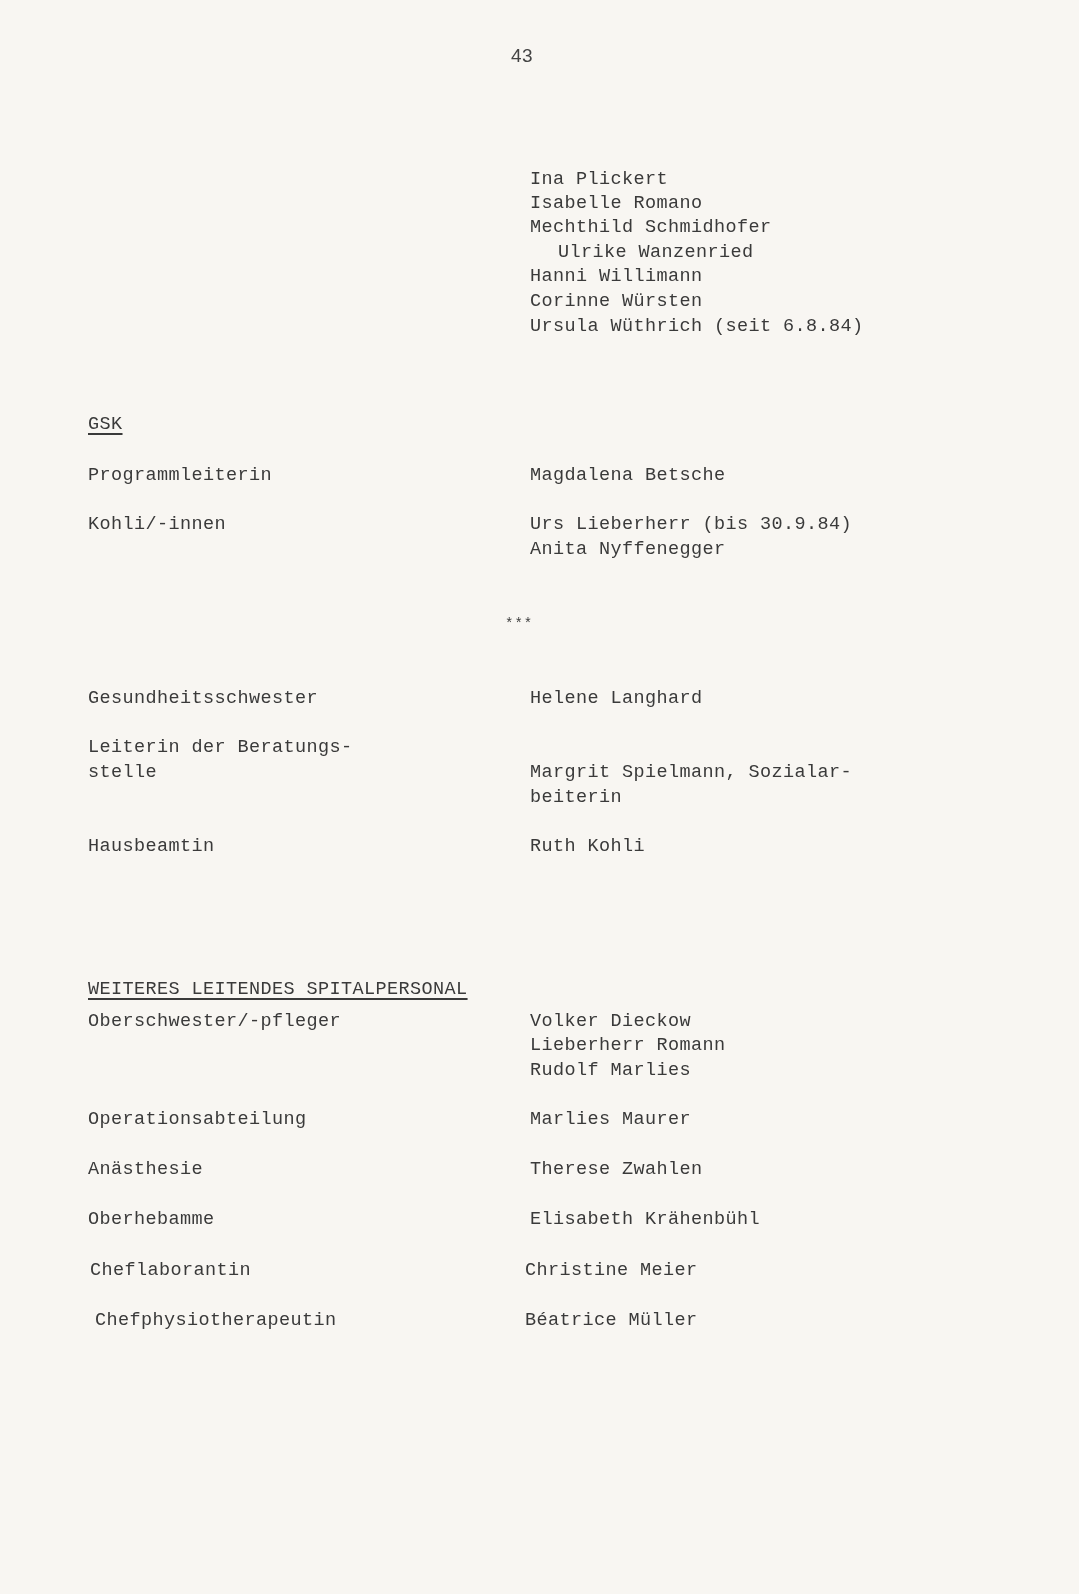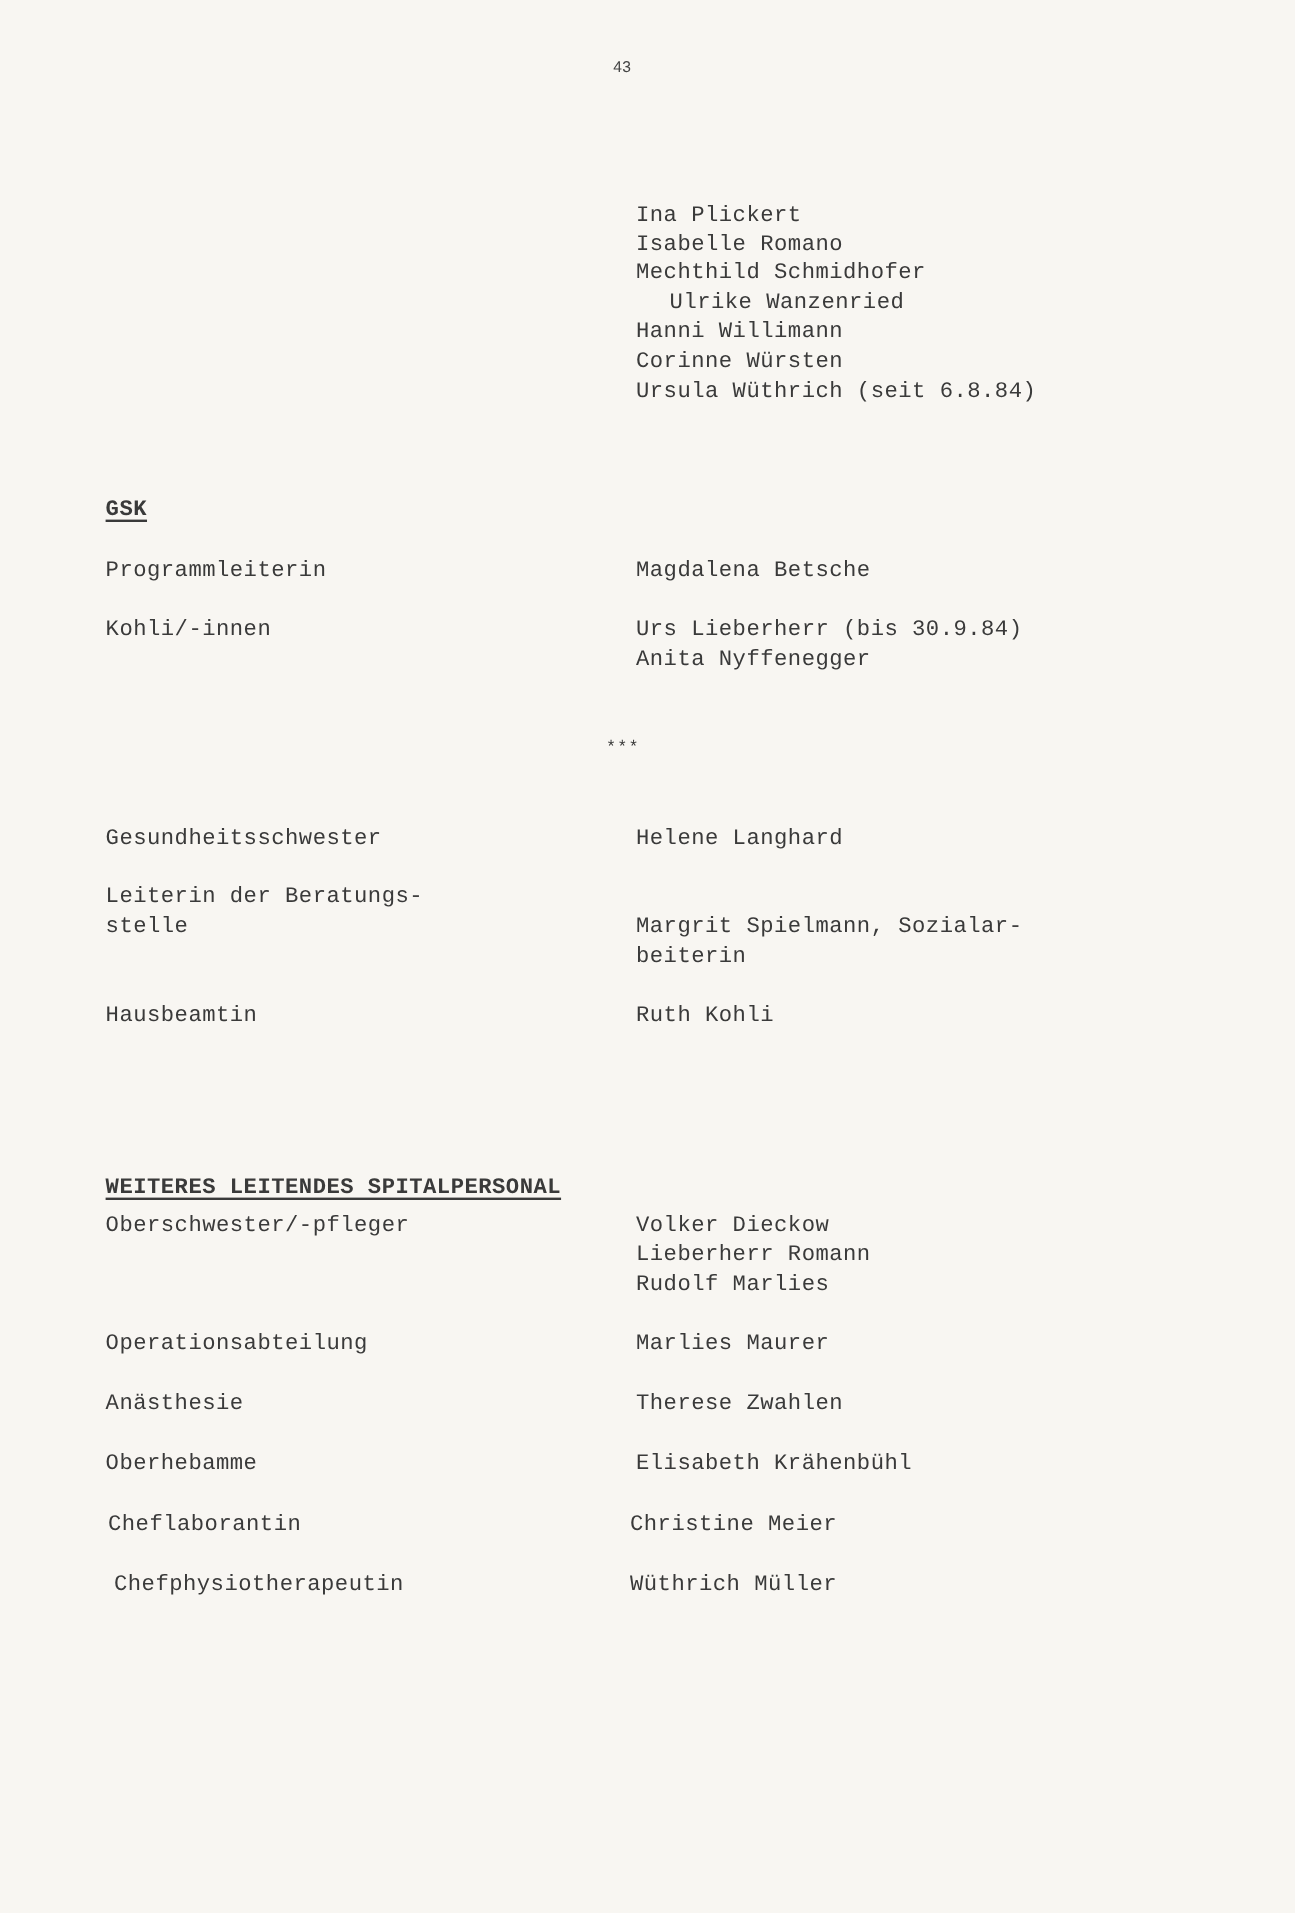--- a/index.html
+++ b/index.html
@@ -7,22 +7,22 @@
     width: 1079px; height: 1594px;
     background: #f8f6f2;
     position: relative;
     overflow: hidden;
     font-family: "Liberation Mono", "DejaVu Sans Mono", monospace;
     color: #3a3a3a;
     font-size: 18.5px;
     letter-spacing: 0.4px;
   }
   .abs { position: absolute; white-space: pre; line-height: 24.5px; }
-  .page-number { left: 511px; top: 44px; font-size: 13px; font-family: "Liberation Sans", sans-serif; color: #444; }
-  .heading { font-weight: bold; text-decoration: underline; text-decoration-thickness: 2px; text-underline-offset: 4px; }
+  .page-number { left: 511px; top: 44px; font-size: 19px; font-family: "Liberation Sans", sans-serif; color: #444; }
+  .heading { font-weight: normal; text-decoration: underline; text-decoration-thickness: 2px; text-underline-offset: 4px; }
   .stars { font-size: 14px; letter-spacing: 1px; }
 </style>
 </head>
 <body>
 
 <div class="abs page-number">43</div>
 
 <div>
   <div class="abs" style="left:530px;top:168px">Ina Plickert</div>
   <div class="abs" style="left:530px;top:192px">Isabelle Romano</div>
@@ -71,14 +71,14 @@
   <div class="abs" style="left:88px;top:1158px">Anästhesie</div>
   <div class="abs" style="left:530px;top:1158px">Therese Zwahlen</div>
 
   <div class="abs" style="left:88px;top:1208px">Oberhebamme</div>
   <div class="abs" style="left:530px;top:1208px">Elisabeth Krähenbühl</div>
 
   <div class="abs" style="left:90px;top:1259px">Cheflaborantin</div>
   <div class="abs" style="left:525px;top:1259px">Christine Meier</div>
 
   <div class="abs" style="left:95px;top:1309px">Chefphysiotherapeutin</div>
-  <div class="abs" style="left:525px;top:1309px">Wüthrich Müller</div>
+  <div class="abs" style="left:525px;top:1309px">Béatrice Müller</div>
 </div>
 
 </body></html>

